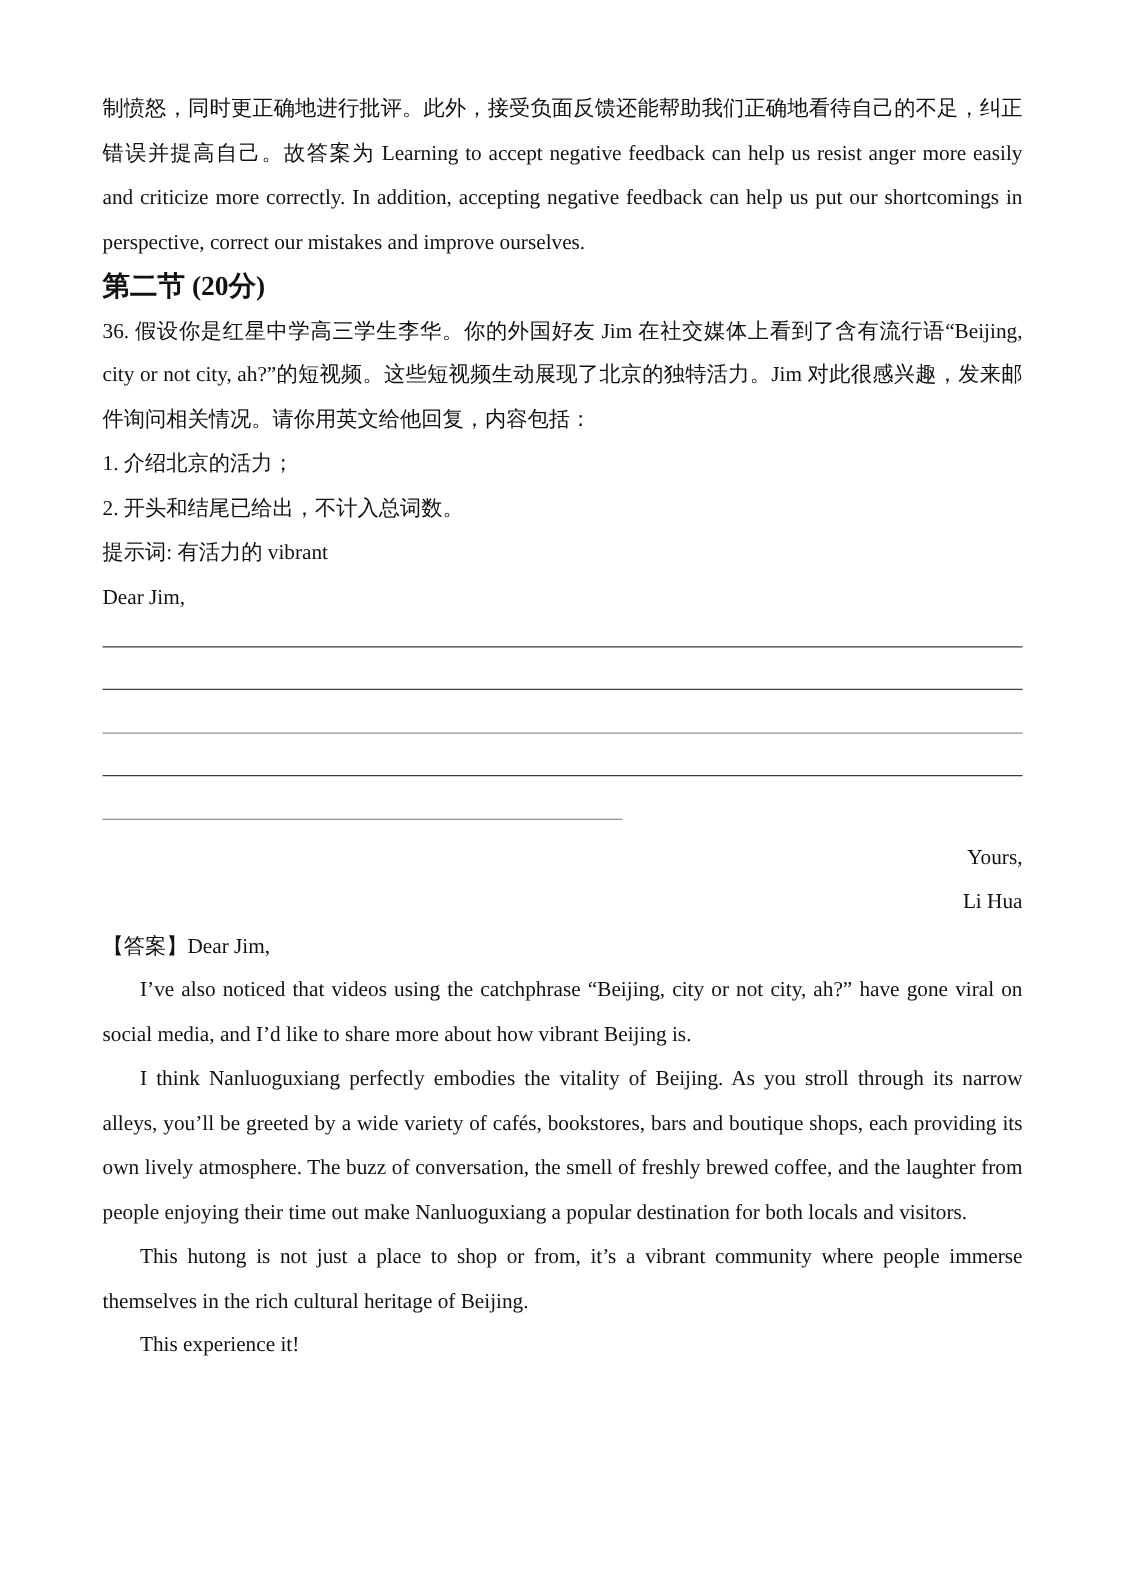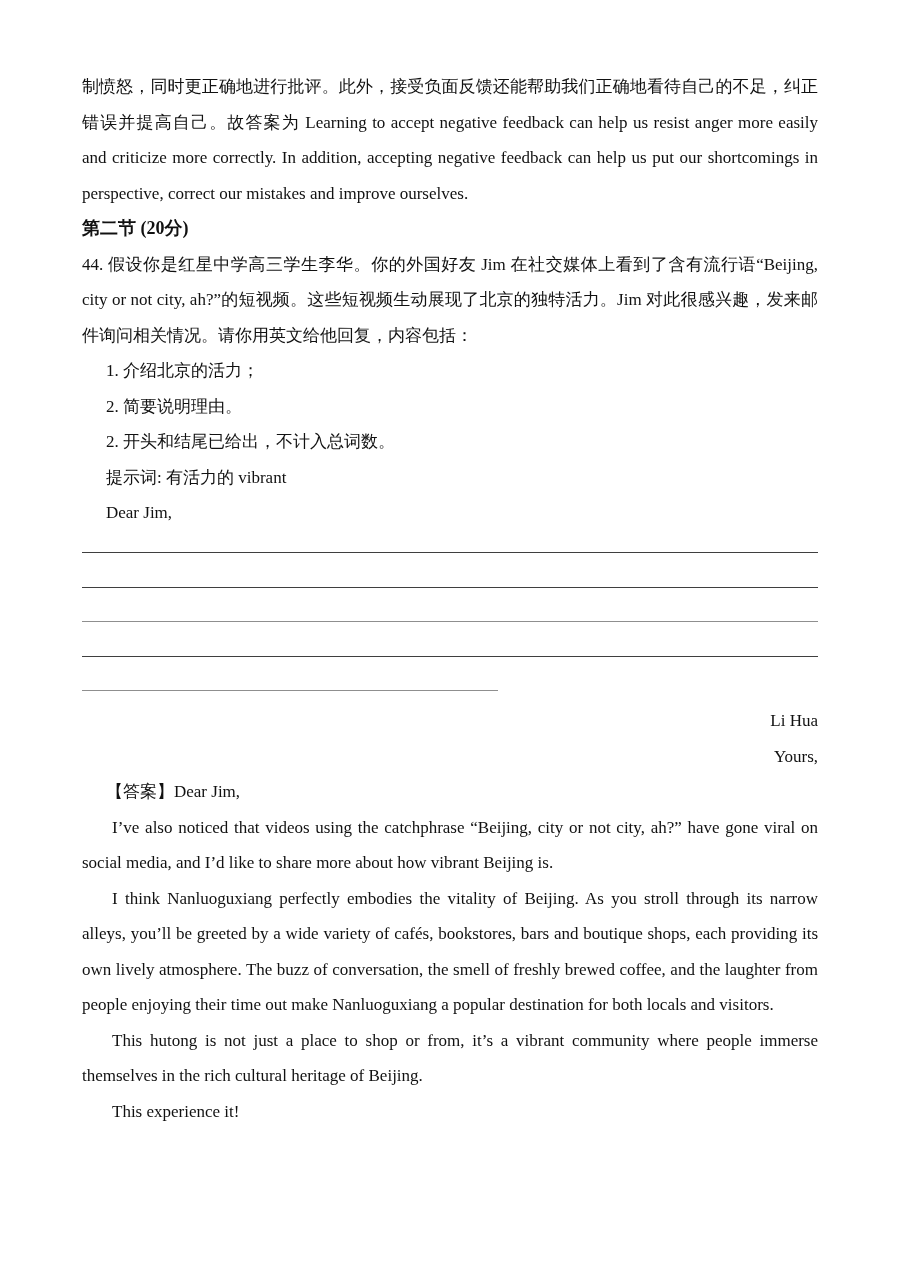--- a/index.html
+++ b/index.html
@@ -12,24 +12,24 @@
     color: #111111;
   }
   .page {
     width: 900px;
     height: 1068px;
     padding: 69px 82px 0 82px;
     font-size: 17px;
     line-height: 35.5px;
   }
   .para { text-align: justify; }
-  .single-line { text-align: left; margin-left: 24px; }
+  .single-line { text-align: left; }
   .heading {
     font-weight: bold;
-    font-size: 18px;
+    font-size: 22px;
     line-height: 35.5px;
   }
   .indent { text-indent: 30px; }
   .right-line { text-align: right; }
   .writing-lines { width: 736px; }
   .writing-line {
     height: 22.5px;
     margin-bottom: 12px;
     border-bottom: 1px solid #3f3f3f;
   }
@@ -39,44 +39,43 @@
 </style>
 </head>
 <body>
 
 <div class="page">
 
   <p class="para">制愤怒，同时更正确地进行批评。此外，接受负面反馈还能帮助我们正确地看待自己的不足，纠正错误并提高自己。故答案为 Learning to accept negative feedback can help us resist anger more easily and criticize more correctly. In addition, accepting negative feedback can help us put our shortcomings in perspective, correct our mistakes and improve ourselves.</p>
 
   <h2 class="heading">第二节 (20分)</h2>
 
-  <p class="para">44. 假设你是红星中学高三学生李华。你的外国好友 Jim 在社交媒体上看到了含有流行语“Beijing, city or not city, ah?”的短视频。这些短视频生动展现了北京的独特活力。Jim 对此很感兴趣，发来邮件询问相关情况。请你用英文给他回复，内容包括：</p>
+  <p class="para">36. 假设你是红星中学高三学生李华。你的外国好友 Jim 在社交媒体上看到了含有流行语“Beijing, city or not city, ah?”的短视频。这些短视频生动展现了北京的独特活力。Jim 对此很感兴趣，发来邮件询问相关情况。请你用英文给他回复，内容包括：</p>
 
   <p class="single-line">1. 介绍北京的活力；</p>
 
-  <p class="single-line">2. 简要说明理由。</p>
 
 
   <p class="single-line">2. 开头和结尾已给出，不计入总词数。</p>
 
   <p class="single-line">提示词: 有活力的  vibrant</p>
 
   <p class="single-line">Dear Jim,</p>
 
   <div class="writing-lines">
     <div class="writing-line"></div>
     <div class="writing-line"></div>
     <div class="writing-line light"></div>
     <div class="writing-line"></div>
     <div class="writing-line light short"></div>
   </div>
 
+  <p class="right-line">Yours,</p>
+
   <p class="right-line">Li Hua</p>
-
-  <p class="right-line">Yours,</p>
 
   <p class="single-line"><span class="answer-label">【答案】</span><span>Dear Jim,</span></p>
 
   <p class="para indent">I’ve also noticed that videos using the catchphrase “Beijing, city or not city, ah?” have gone viral on social media, and I’d like to share more about how vibrant Beijing is.</p>
 
   <p class="para indent">I think Nanluoguxiang perfectly embodies the vitality of Beijing. As you stroll through its narrow alleys, you’ll be greeted by a wide variety of cafés, bookstores, bars and boutique shops, each providing its own lively atmosphere. The buzz of conversation, the smell of freshly brewed coffee, and the laughter from people enjoying their time out make Nanluoguxiang a popular destination for both locals and visitors.</p>
 
   <p class="para indent">This hutong is not just a place to shop or from, it’s a vibrant community where people immerse themselves in the rich cultural heritage of Beijing.</p>
 
   <p class="para indent">This experience it!</p>

